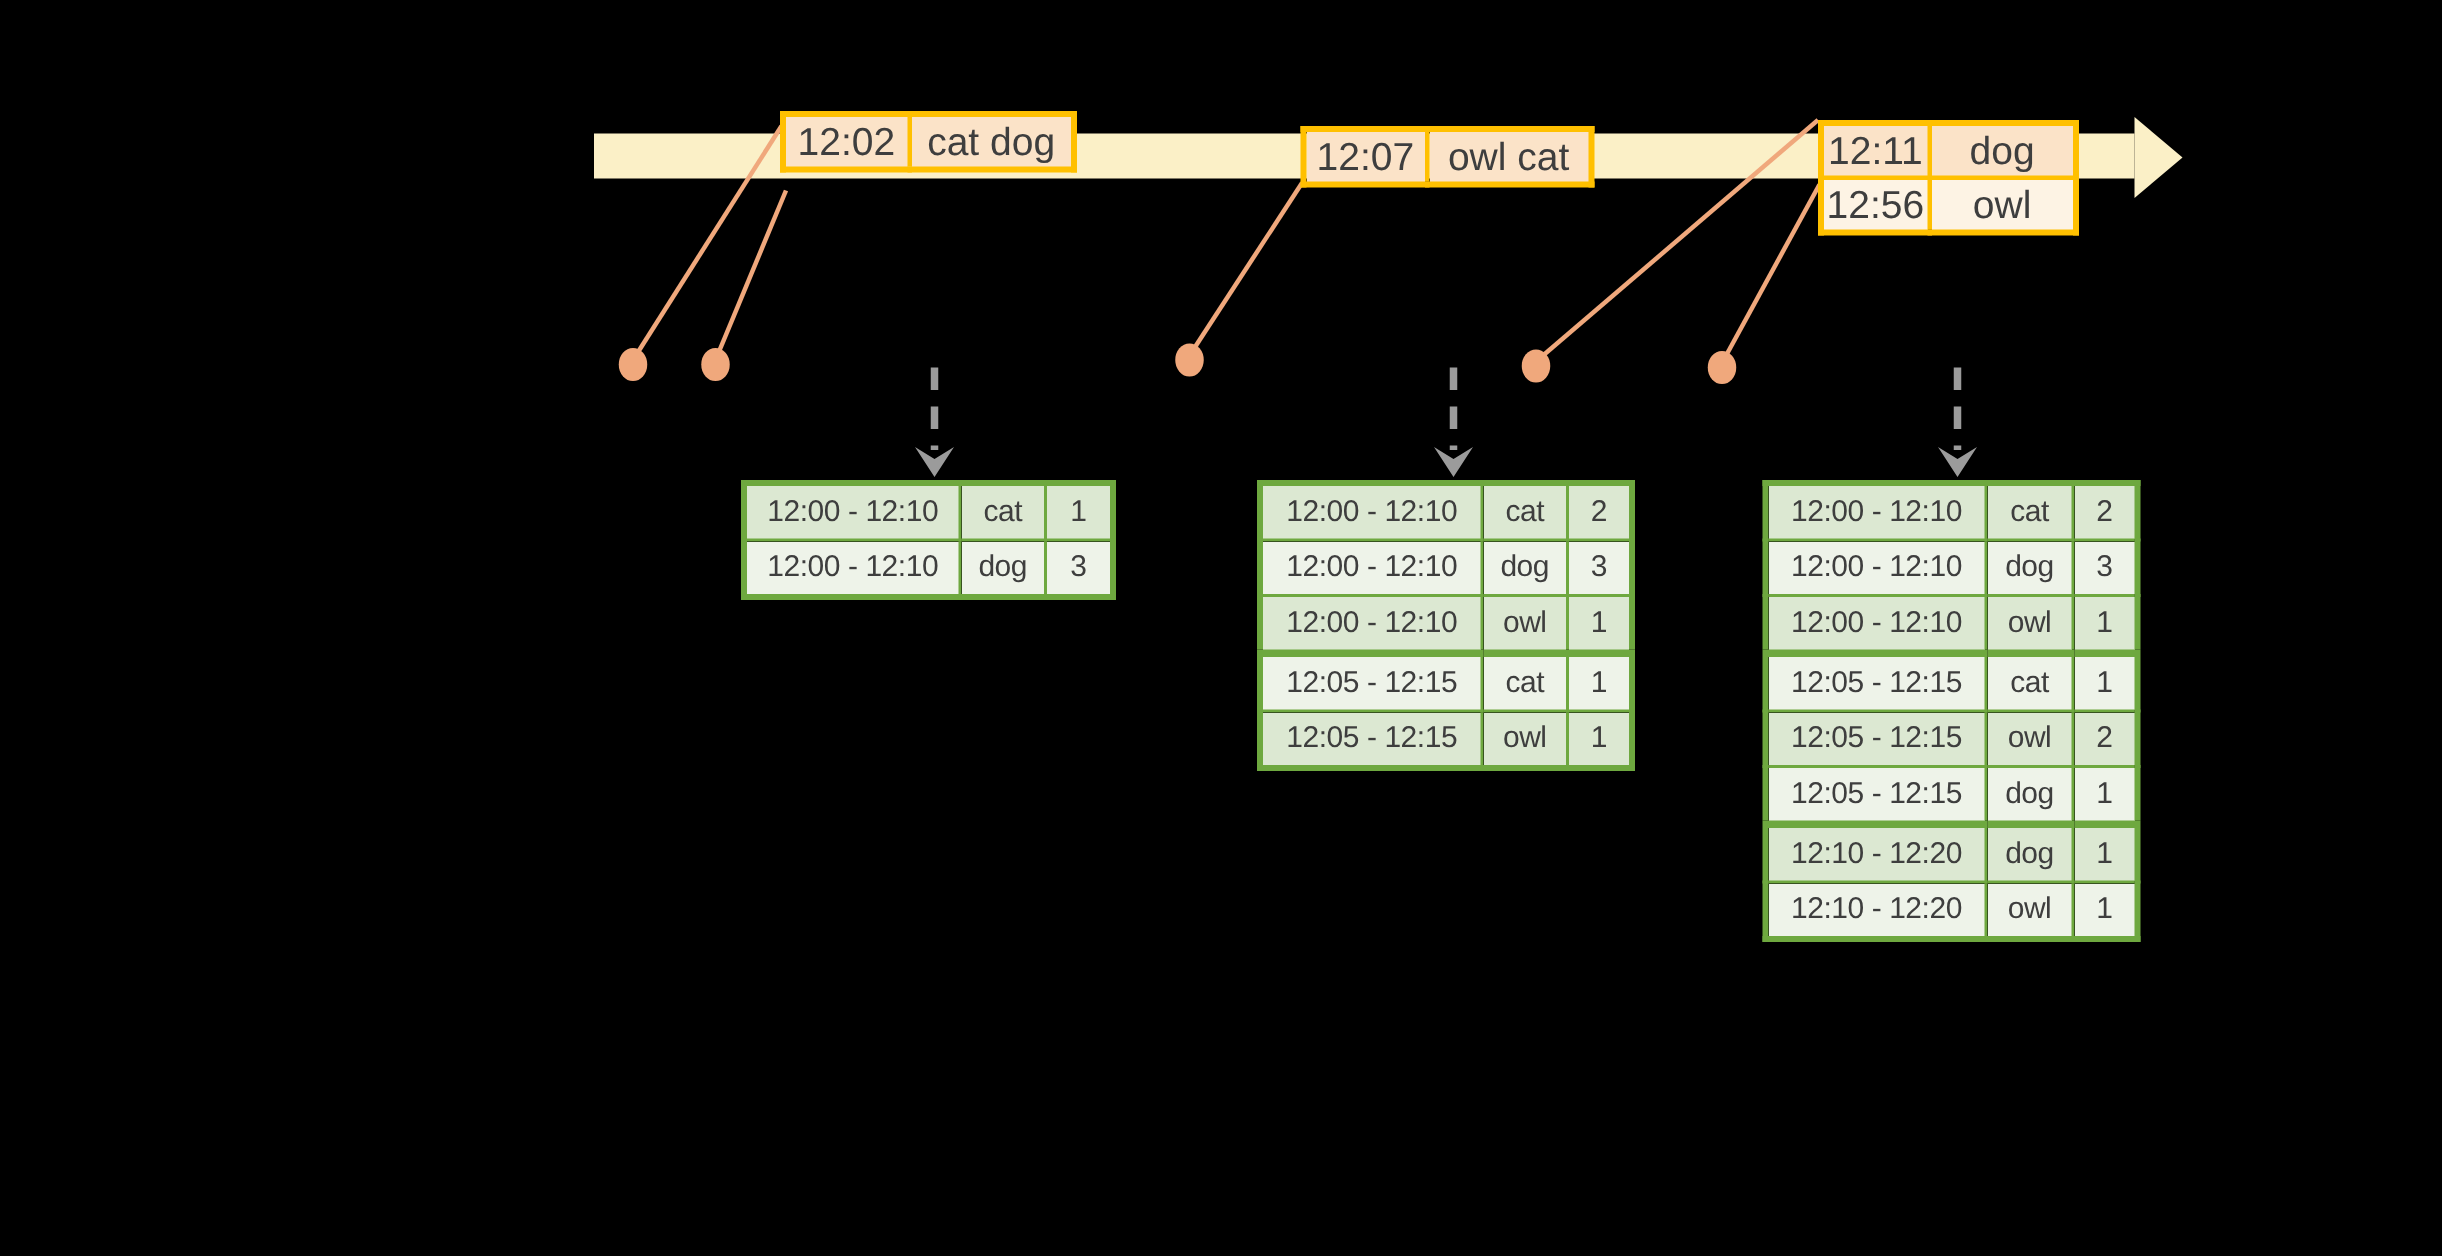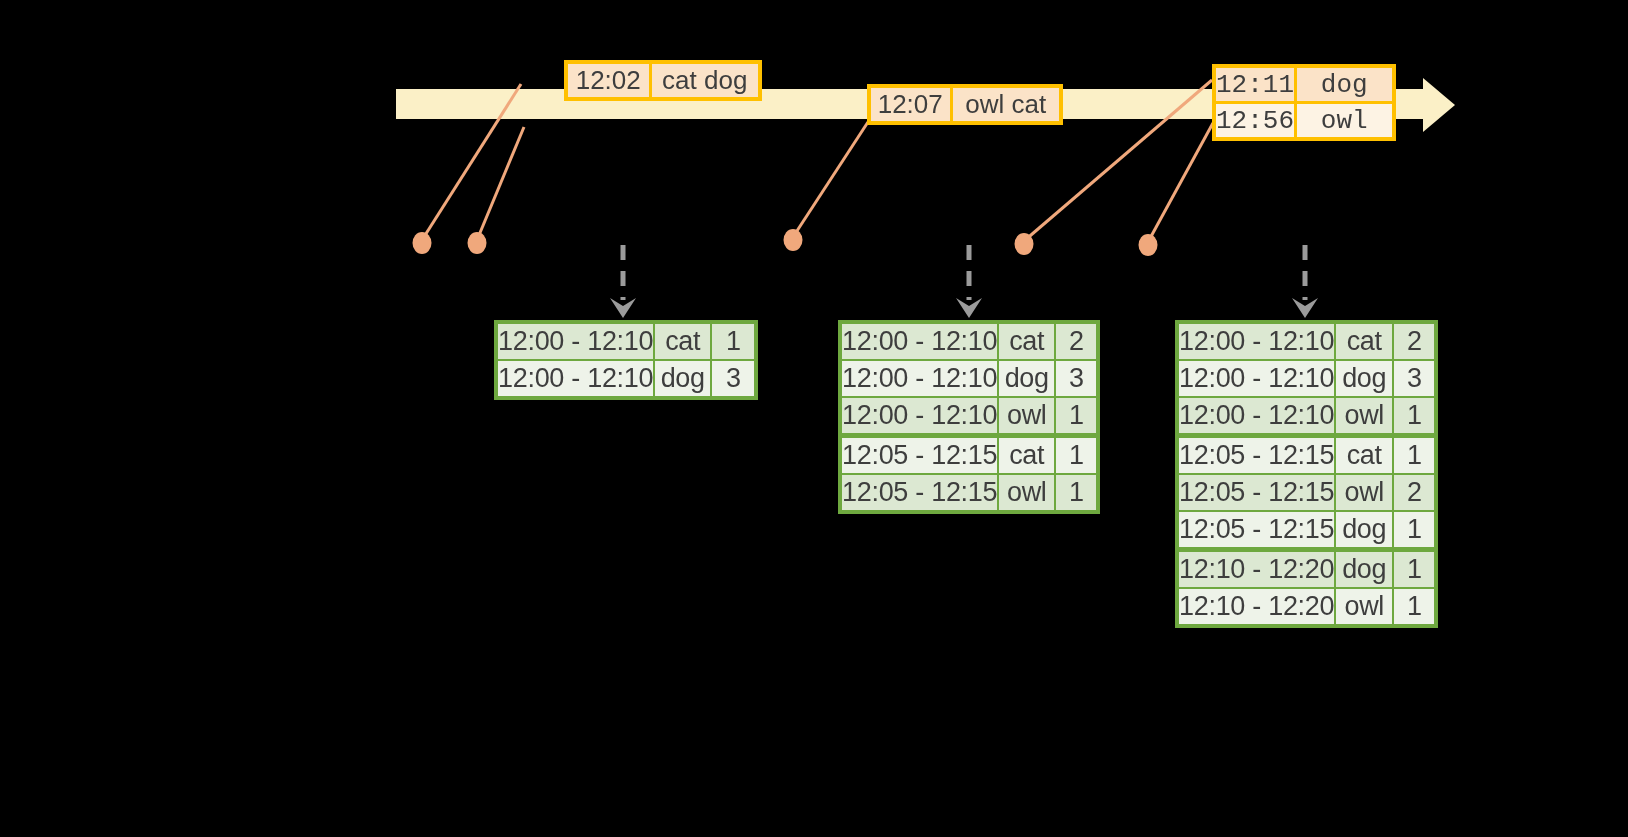--- a/index.html
+++ b/index.html
@@ -32,21 +32,21 @@
   .input-table{position:absolute;z-index:3;border:4px solid var(--gold);}
   .input-table td{
     border:3px solid var(--gold);height:33px;padding:0;text-align:center;vertical-align:middle;
     font-size:26px;color:var(--text);overflow:hidden;white-space:nowrap;
   }
   .input-table tr.odd td{background:var(--peach-dark);}
   .input-table tr.even td{background:var(--peach-light);}
   .result-table{position:absolute;z-index:2;border:4px solid var(--green);}
   .result-table td{
     border:2px solid var(--green);height:35px;padding:0;text-align:center;vertical-align:middle;
-    font-size:27px;letter-spacing:-0.3px;color:var(--text);overflow:hidden;white-space:nowrap;
+    font-size:20px;letter-spacing:-0.3px;color:var(--text);overflow:hidden;white-space:nowrap;
   }
   .result-table tr.odd td{background:var(--row-dark);}
   .result-table tr.even td{background:var(--row-light);}
   .result-table tr.group-start td{border-top-width:5px;}
 </style>
 </head>
 <body>
 
 <div class="canvas">
 
@@ -67,21 +67,21 @@
     <ellipse class="dot" cx="1148" cy="245" rx="9.5" ry="11"></ellipse>
 
     <line class="trigger" x1="623" y1="245" x2="623" y2="300"></line>
     <path class="trigger-head" d="M610 298 L623 318 L636 298 L623 306 Z"></path>
     <line class="trigger" x1="969" y1="245" x2="969" y2="300"></line>
     <path class="trigger-head" d="M956 298 L969 318 L982 298 L969 306 Z"></path>
     <line class="trigger" x1="1305" y1="245" x2="1305" y2="300"></line>
     <path class="trigger-head" d="M1292 298 L1305 318 L1318 298 L1305 306 Z"></path>
   </svg>
 
-  <table class="input-table" id="input-table-0" style="left:520px;top:60px;margin-left:44px;">
+  <table class="input-table" id="input-table-0" style="left:520px;top:74px;">
     <colgroup>
         <col style="width:84px">
         <col style="width:110px">
       </colgroup>
     <tbody>
         <tr class="odd">
           <td>12:02</td>
           <td>cat dog</td>
         </tr>
       </tbody>
@@ -93,21 +93,21 @@
         <col style="width:110px">
       </colgroup>
     <tbody>
         <tr class="odd">
           <td>12:07</td>
           <td>owl cat</td>
         </tr>
       </tbody>
   </table>
 
-  <table class="input-table" id="input-table-2" style="left:1212px;top:64px;font-family:Liberation Mono, monospace;">
+  <table class="input-table" id="input-table-2" style="left:1212px;top:80px;">
     <colgroup>
         <col style="width:72px">
         <col style="width:98px">
       </colgroup>
     <tbody>
         <tr class="odd">
           <td>12:11</td>
           <td>dog</td>
         </tr>
         <tr class="even">

